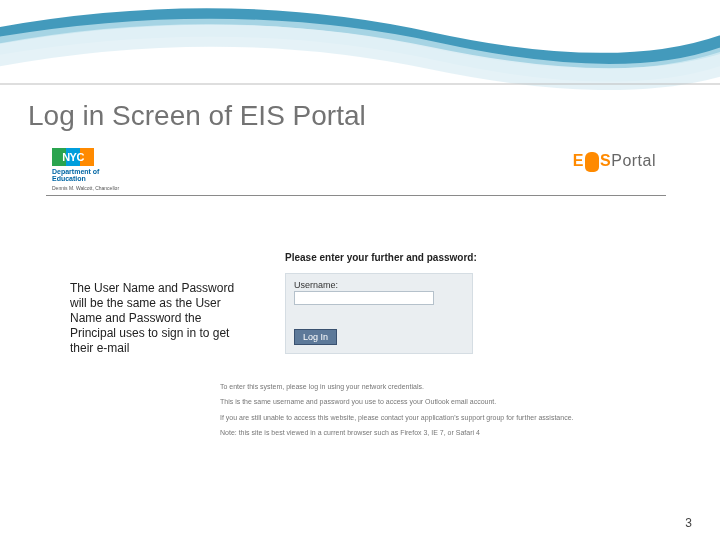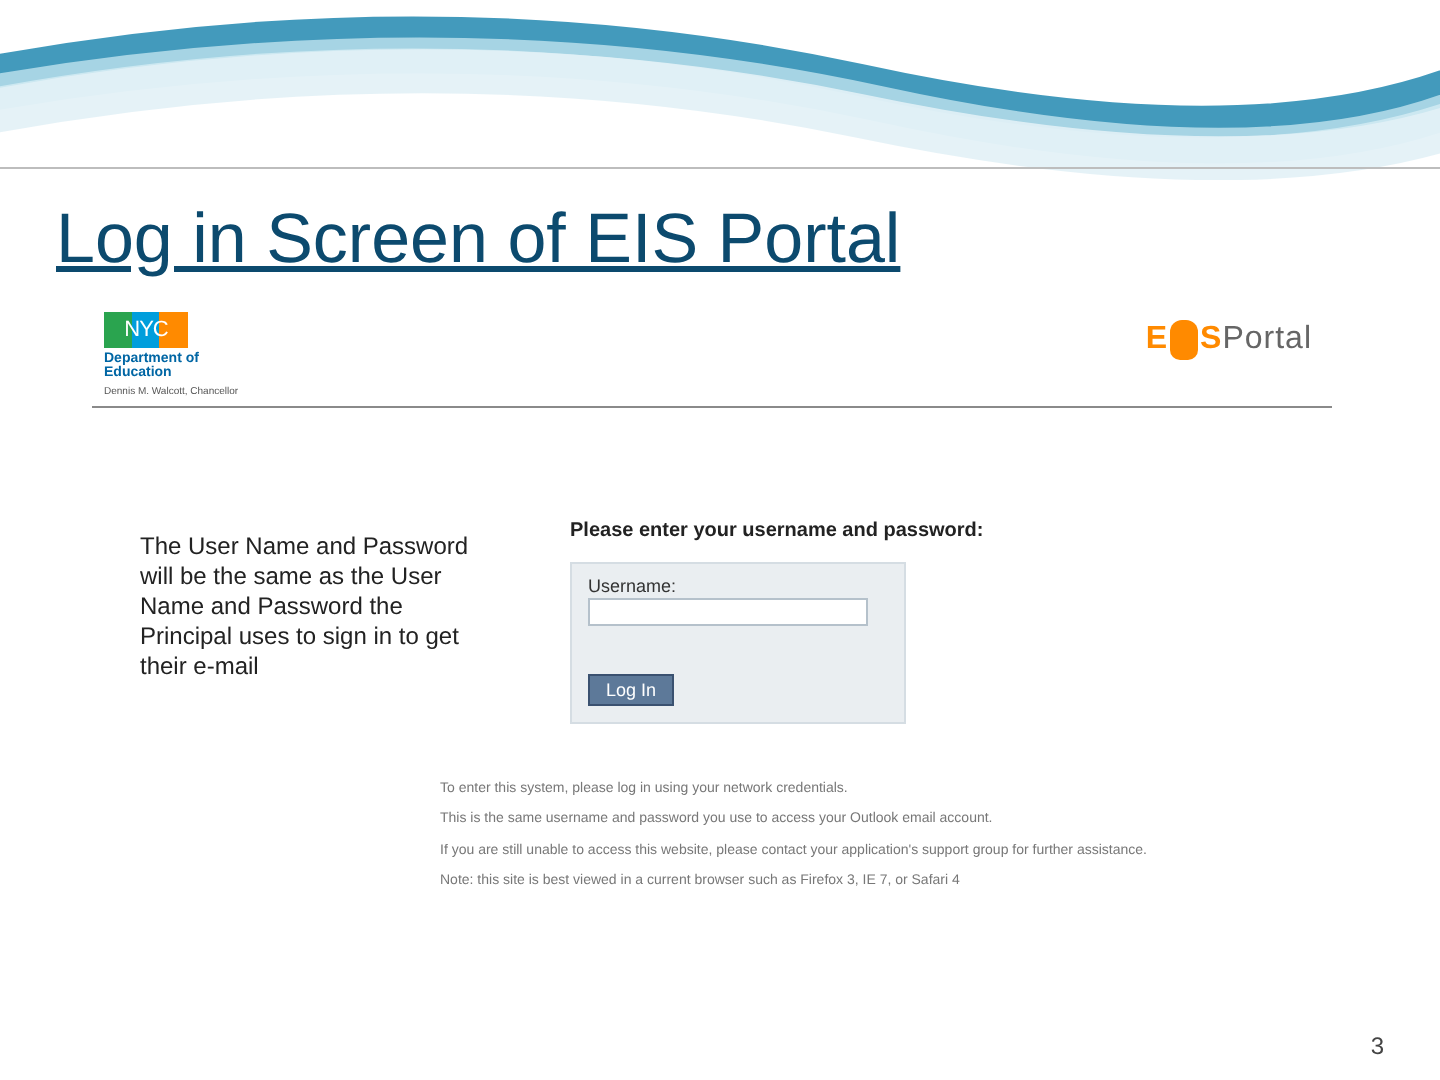--- a/index.html
+++ b/index.html
@@ -14,25 +14,24 @@
   .top-banner {
     width: 100%;
     height: 80px;
     position: relative;
   }
   .top-banner svg {
     position: absolute;
     top: 0; left: 0;
   }
   .slide-title {
-    font-size: 35px;
-    color: #0c4a6e;
+    font-size: 28px;
+    color: #737373;
     margin: 20px 0 10px 28px;
     font-weight: normal;
-    text-decoration: underline;
   }
   .content-area {
     position: relative;
     margin: 0 40px;
     height: 360px;
   }
   .screenshot-box {
     position: absolute;
     left: 6px;
     top: 0;
@@ -47,21 +46,21 @@
     padding: 6px 10px 4px 6px;
     border-bottom: 1px solid #8a8a8a;
   }
   .nyc-block { display: flex; flex-direction: column; align-items: flex-start; }
   .nyc-logo {
     width: 42px; height: 18px;
     background: linear-gradient(to right, #2aa44f 33%, #009edc 33% 66%, #ff8a00 66%);
     display: flex; align-items: center; justify-content: center;
     margin-bottom: 2px;
   }
-  .nyc-logo span { color: #fff; font-size: 11px; font-weight: normal; letter-spacing: -0.5px; }
+  .nyc-logo span { color: #fff; font-size: 11px; font-weight: bold; letter-spacing: -0.5px; }
   .dept-ed { font-size: 7px; color: #0066a4; font-weight: bold; line-height: 1; }
   .chancellor { font-size: 5px; color: #555; margin-top: 3px; }
   .eis-logo { font-size: 16px; color: #ff8a00; letter-spacing: 0.5px; margin-top: 4px; }
   .eis-logo .e { font-weight: bold; }
   .eis-logo .i {
     display: inline-block;
     width: 14px; height: 20px;
     background: #ff8a00;
     border-radius: 6px 6px 5px 5px;
     vertical-align: middle;
@@ -74,21 +73,21 @@
     top: 110px;
     left: 245px;
     width: 300px;
     font-size: 10px;
   }
   .login-heading { font-weight: bold; color: #222; margin-bottom: 10px; font-size: 10px; }
   .login-box {
     background: #eaeef1;
     border: 1px solid #d5dde3;
     padding: 6px 8px 8px 8px;
-    width: 168px;
+    width: 188px;
   }
   .field-row { margin-bottom: 4px; }
   .field-label { font-size: 9px; color: #333; margin-bottom: 1px; }
   .field-input {
     width: 140px; height: 14px;
     background: #fff;
     border: 1px solid #b5c1cb;
   }
   .login-btn {
     display: inline-block;
@@ -107,21 +106,21 @@
     width: 440px;
     font-size: 7px;
     color: #777;
     line-height: 1.35;
   }
   .help-text p { margin-bottom: 6px; }
 
   .callout {
     position: absolute;
     left: 70px;
-    top: 266px;
+    top: 281px;
     width: 170px;
     font-size: 12px;
     color: #222;
     line-height: 1.25;
     background: rgba(255,255,255,0.0);
   }
 
   .page-number {
     position: absolute;
     bottom: 10px;
@@ -158,21 +157,21 @@
         <div class="chancellor">Dennis M. Walcott, Chancellor</div>
       </div>
       <div class="eis-logo">
         <span class="e">E</span><span class="i"></span><span class="e">S</span><span class="portal">Portal</span>
       </div>
     </div>
 
   </div>
 
   <div class="login-wrap">
-    <div class="login-heading">Please enter your username and password:</div>
+    <div class="login-heading">Please enter your further and password:</div>
     <div class="login-box">
       <div class="field-row">
         <div class="field-label">Username:</div>
         <div class="field-input"></div>
       </div>
       <div class="login-btn">Log In</div>
     </div>
   </div>
 
   <div class="help-text">

